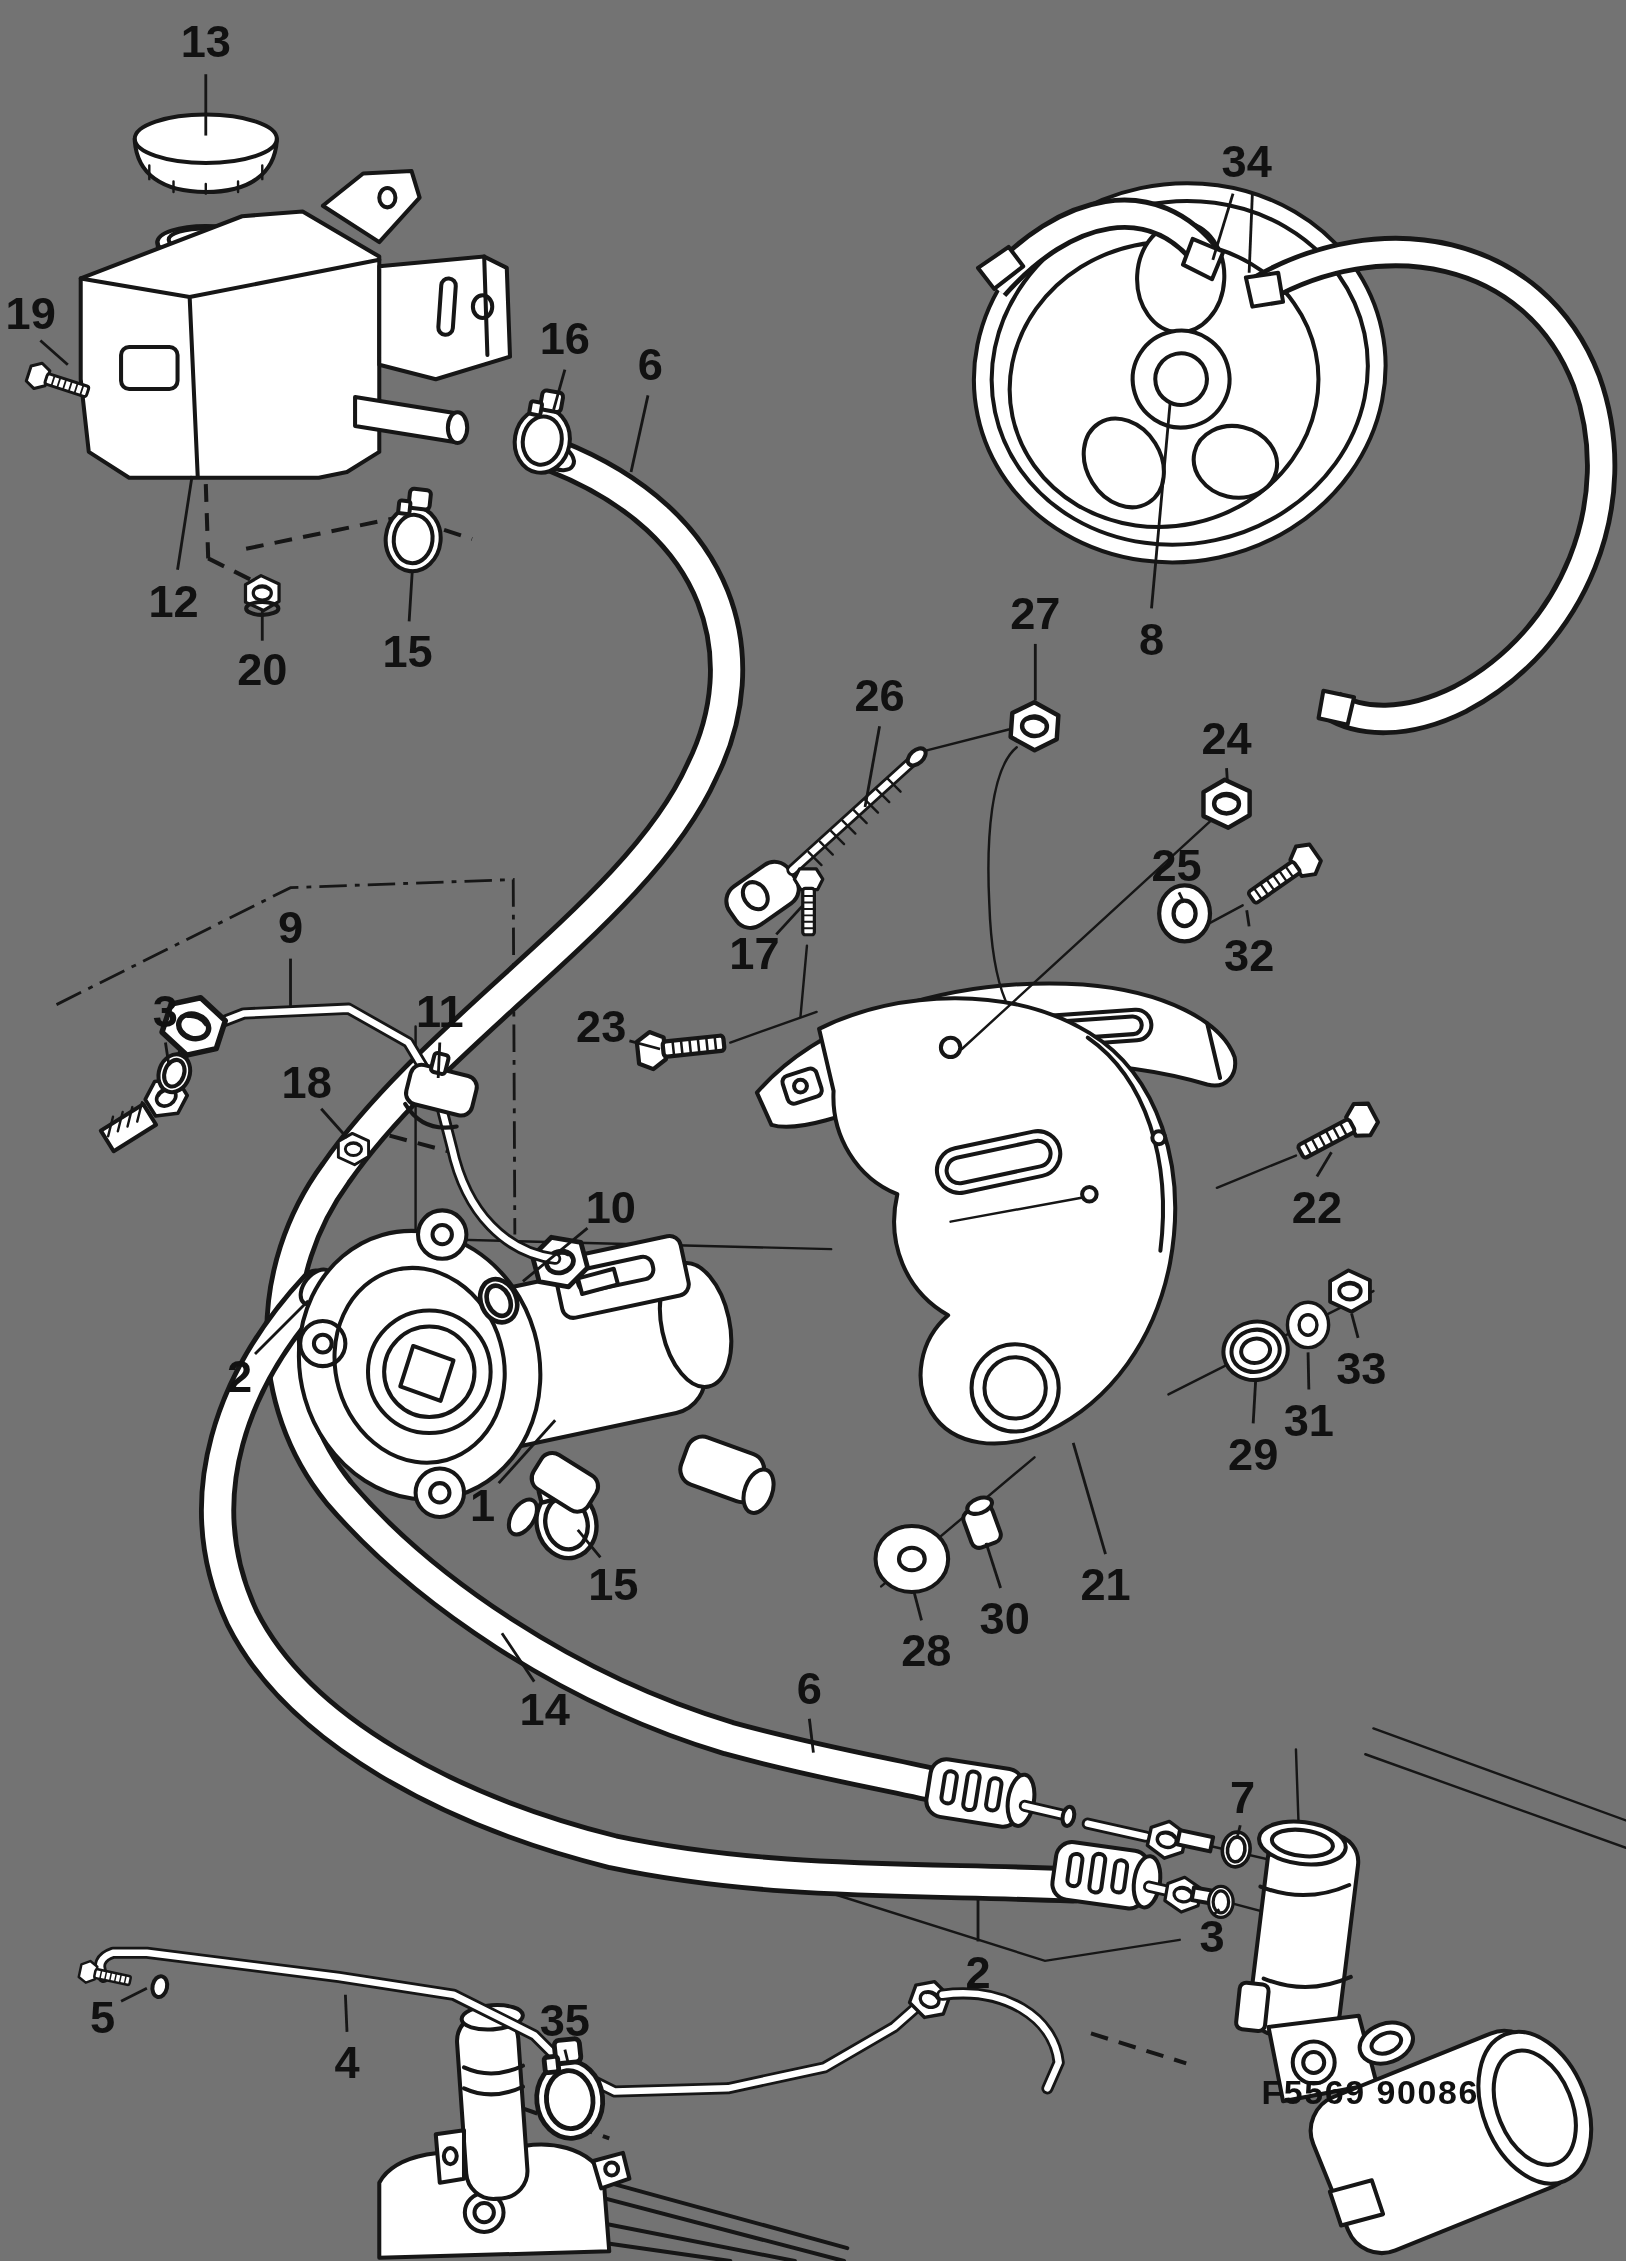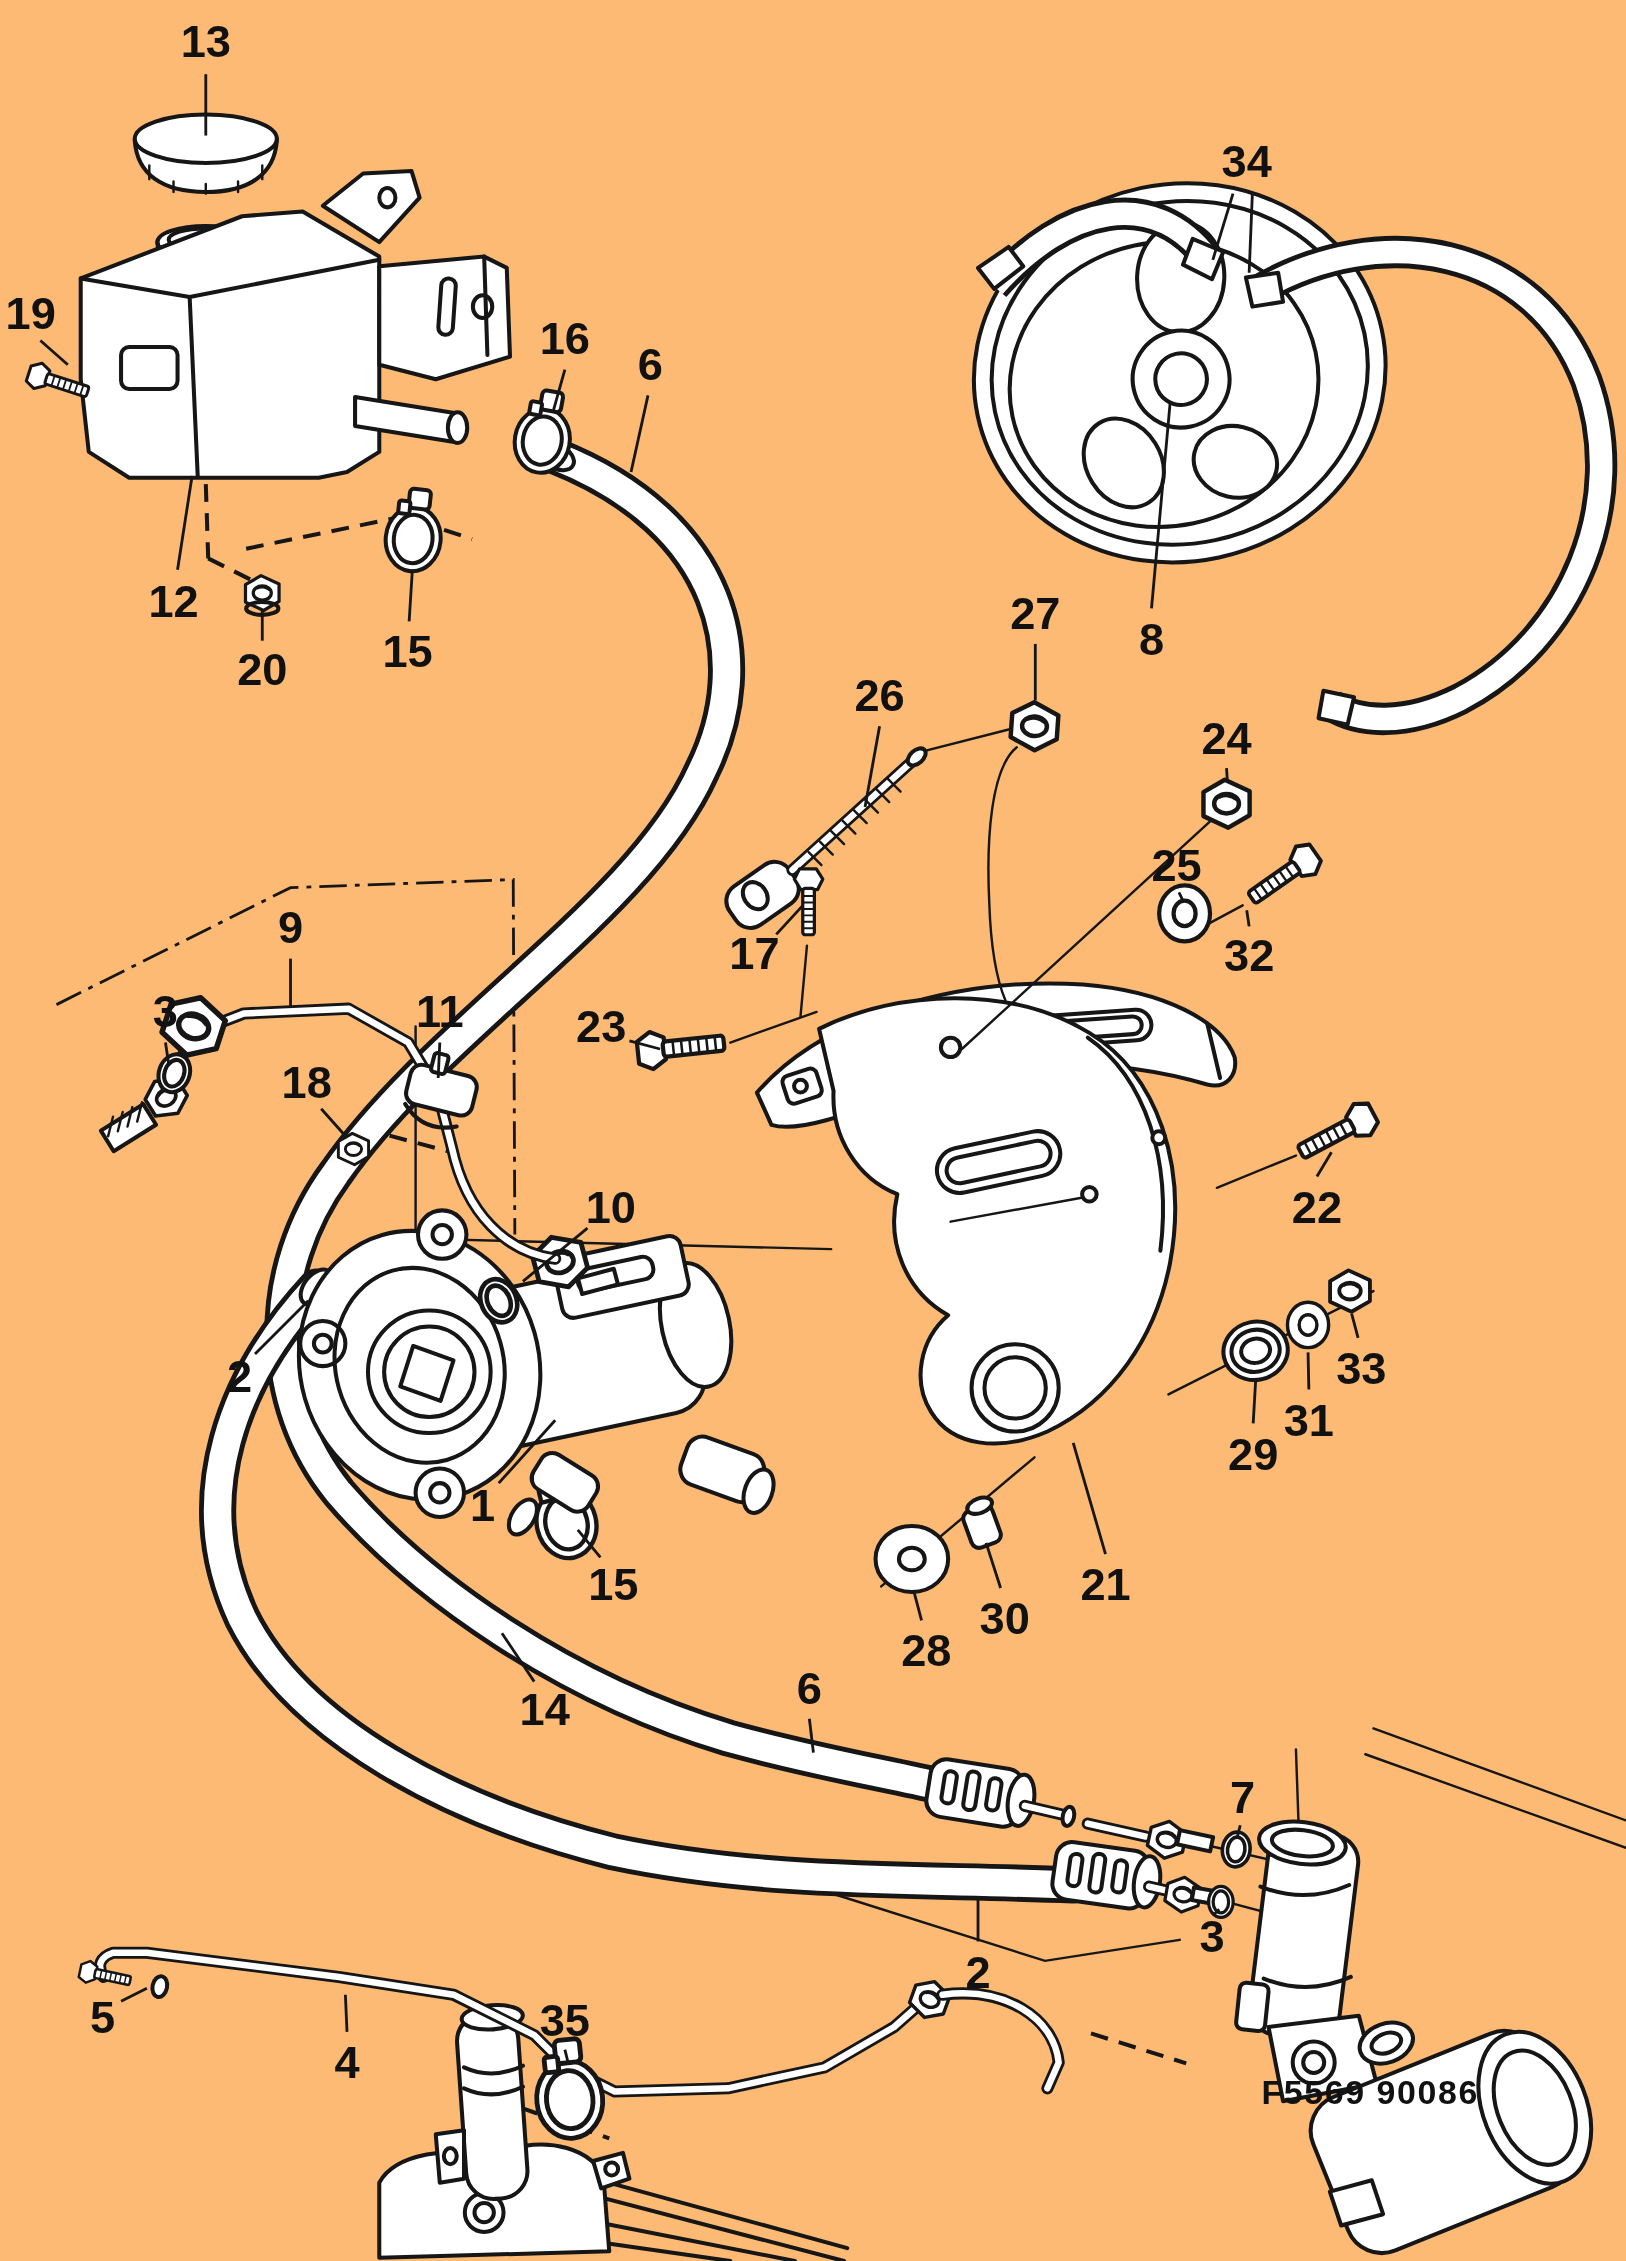--- a/index.html
+++ b/index.html
@@ -1,16 +1,16 @@
 <!DOCTYPE html>
 <html style="font-size:13px"><head>
 <meta charset="utf-8">
 <style>
   html,body{margin:0;padding:0;background:#fff}
-  .page{position:relative;width:1626px;height:2261px;background:#fdba74;overflow:hidden}
+  .page{position:relative;width:1626px;height:2261px;background:#737373;overflow:hidden}
   svg{display:block}
   
   .ln{fill:none;stroke:#161616;stroke-width:5;stroke-linecap:round;stroke-linejoin:round}
   .fw{fill:#ffffff;stroke:#161616;stroke-width:5;stroke-linecap:round;stroke-linejoin:round}
   .thin{fill:none;stroke:#161616;stroke-width:3;stroke-linecap:round}
   .to{fill:none;stroke:#161616;stroke-width:46;stroke-linecap:round}
   .ti{fill:none;stroke:#ffffff;stroke-width:34;stroke-linecap:round}
   .bo{fill:none;stroke:#161616;stroke-width:40;stroke-linecap:butt}
   .bi{fill:none;stroke:#ffffff;stroke-width:28;stroke-linecap:butt}
   .po{fill:none;stroke:#161616;stroke-width:15;stroke-linecap:round;stroke-linejoin:round}

